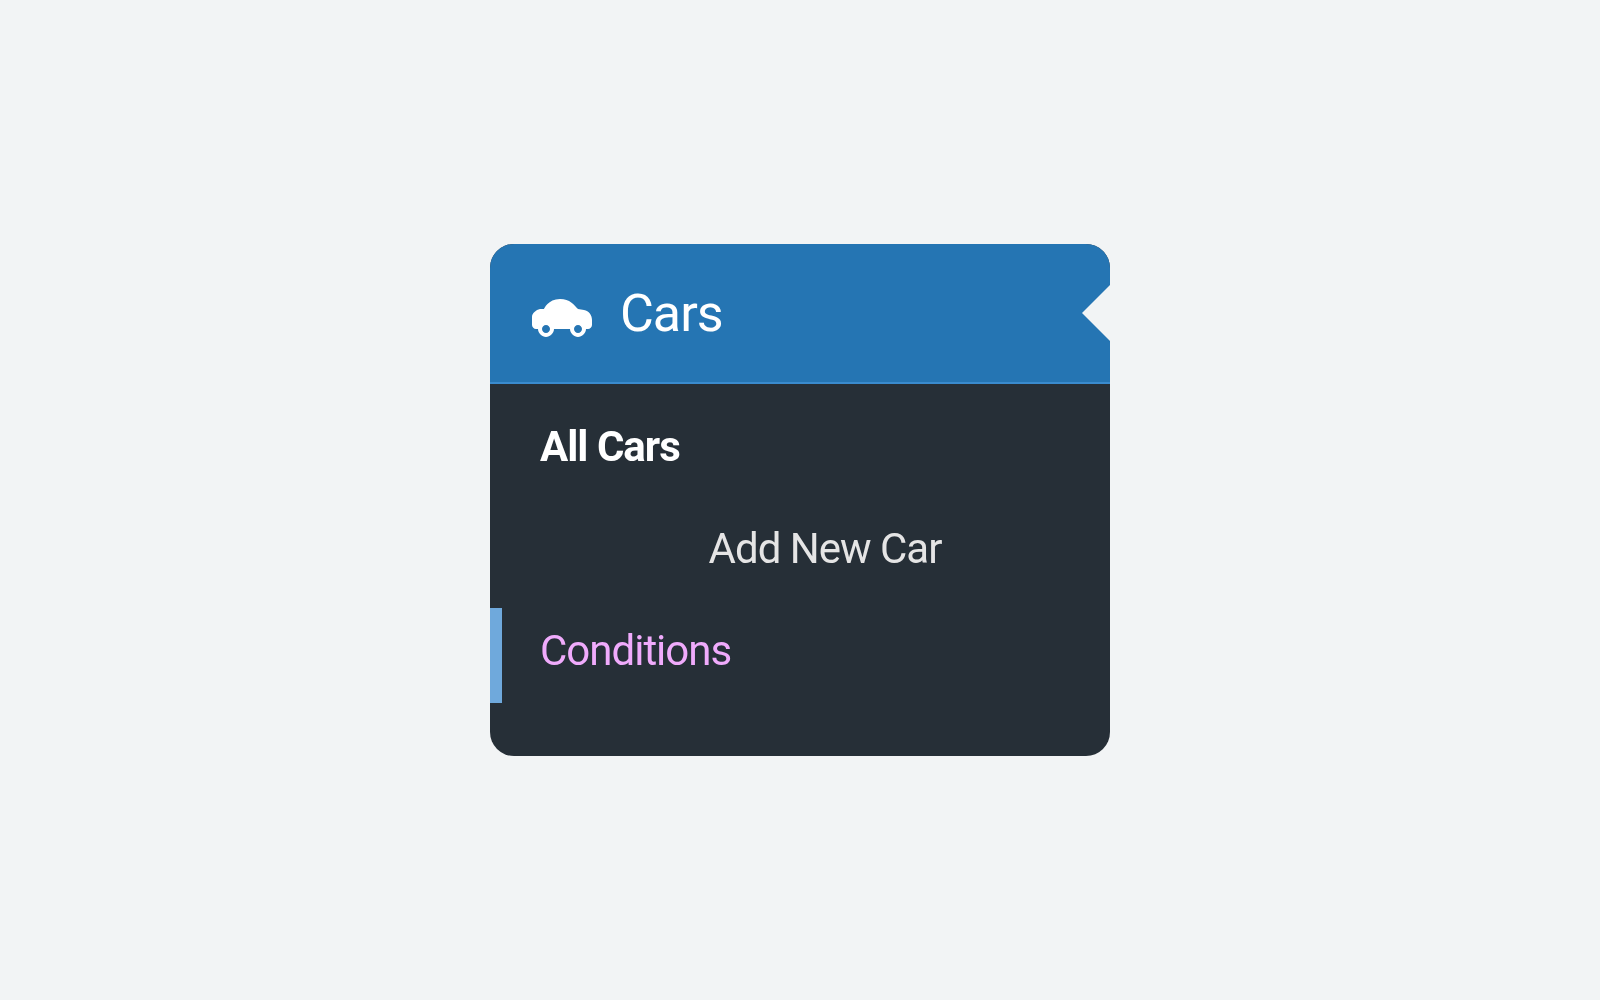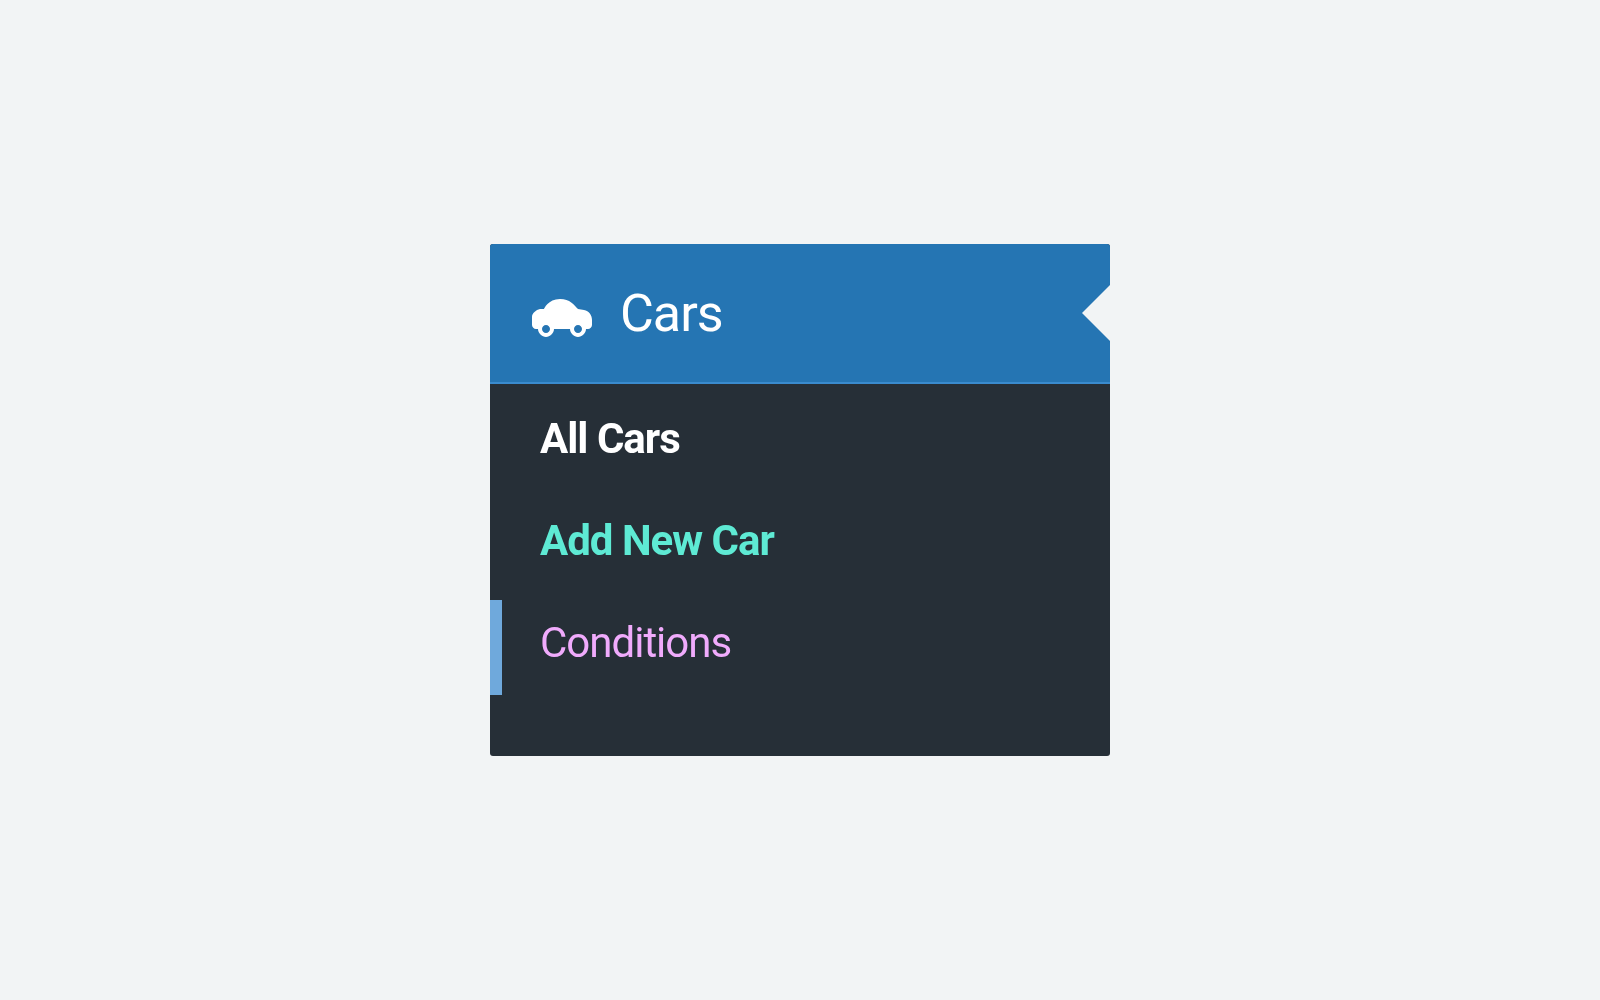--- a/index.html
+++ b/index.html
@@ -12,21 +12,21 @@
       height: 1000px;
       background: #f2f4f5;
       font-family: -apple-system, BlinkMacSystemFont, "Segoe UI", Roboto, Helvetica, Arial, sans-serif;
       display: flex;
       align-items: center;
       justify-content: center;
     }
     .panel {
       width: 620px;
       height: 512px;
-      border-radius: 3px;
+      border-radius: 24px;
       overflow: hidden;
       background: #262f37;
       position: relative;
     }
     .header {
       background: #2575b3;
       height: 140px;
       display: flex;
       align-items: center;
       padding-left: 40px;
@@ -51,21 +51,21 @@
       right: -2px;
       top: 50%;
       transform: translateY(-50%);
       width: 0;
       height: 0;
       border-top: 30px solid transparent;
       border-bottom: 30px solid transparent;
       border-right: 30px solid #f2f4f5;
     }
     .submenu {
-      padding-top: 4px;
+      padding-top: 12px;
     }
     .submenu-item {
       position: relative;
       padding: 28px 0 28px 50px;
       font-size: 42px;
       cursor: pointer;
       line-height: 1.1;
     }
     .submenu-item .side-indicator {
       position: absolute;
@@ -75,23 +75,24 @@
       width: 12px;
       background: #6fa9dc;
       display: none;
     }
     .submenu-item.current {
       color: #ffffff;
       font-weight: 700;
       letter-spacing: -1px;
     }
     .submenu-item.normal {
-      color: #5eead4;
-      font-weight: 700;
+      color: #e5e5e5;
+      font-weight: 400;
       letter-spacing: -1px;
+      text-align: center;
     }
     .submenu-item.highlighted {
       color: #f0abfc;
       font-weight: 400;
       letter-spacing: -1px;
     }
     .submenu-item.highlighted .side-indicator {
       display: block;
     }
   </style>

